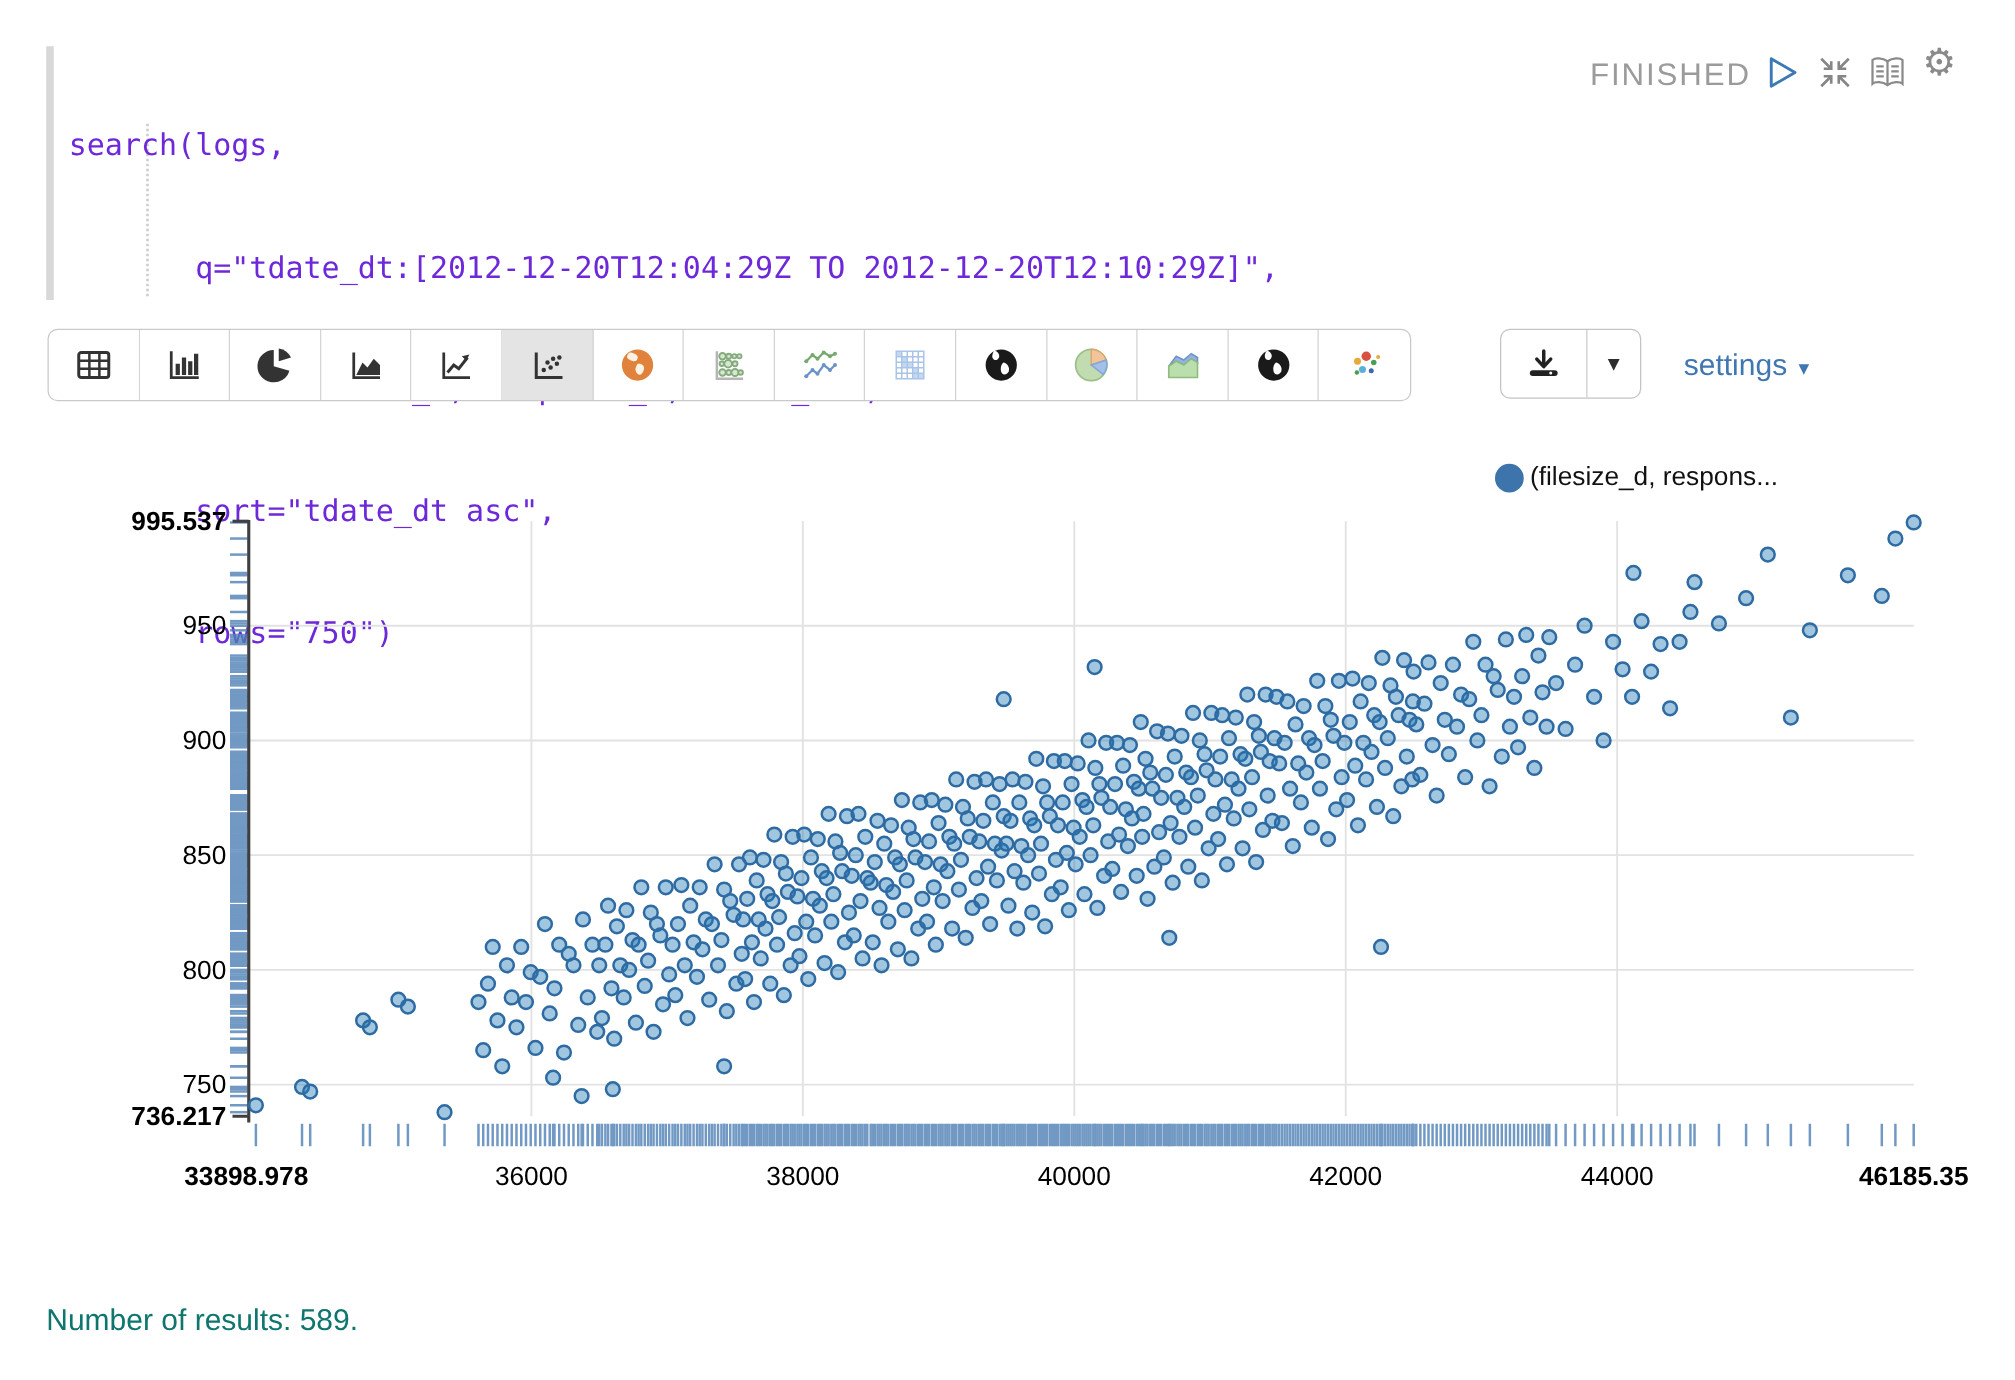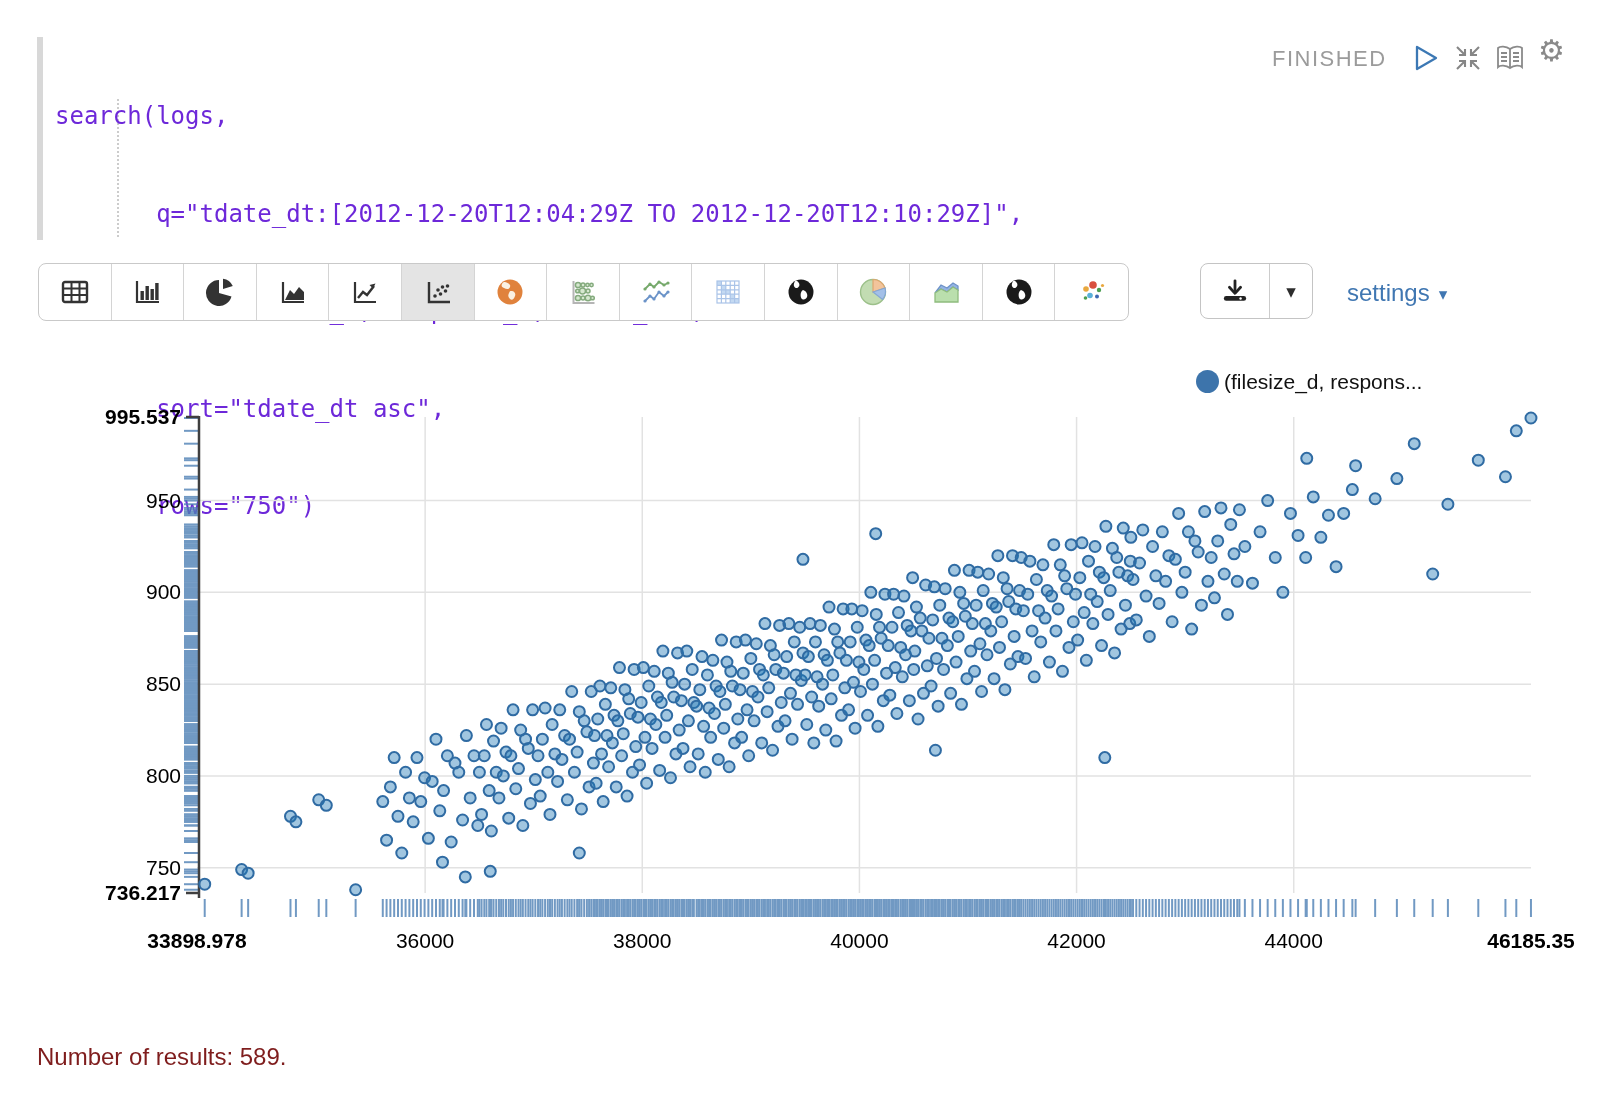--- a/index.html
+++ b/index.html
@@ -7,21 +7,21 @@
        font-family:"Liberation Sans",sans-serif;}
 
   
   .code-block{position:absolute;left:37px;top:33px;width:1160px;height:215px;}
   .gutter{position:absolute;left:0;top:4px;width:6px;height:203px;background:#d8d8d8;}
   .indent-guide{position:absolute;left:80px;top:66px;height:138px;border-left:2px dotted #ccc;}
   .code-lines{position:absolute;left:18px;top:2px;font-family:"DejaVu Sans Mono",monospace;
               font-size:24px;line-height:32.5px;color:#6d28d9;white-space:pre;}
 
   
-  .status{position:absolute;left:1272px;top:46px;font-size:22px;letter-spacing:1.5px;color:#9b9b9b;}
+  .status{position:absolute;left:1272px;top:46px;font-size:25px;letter-spacing:1.5px;color:#9b9b9b;}
   .pic{position:absolute;top:44px;width:28px;height:28px;cursor:pointer;}
   .gear-glyph{position:absolute;left:1538px;top:36px;font-size:30px;color:#8a8a8a;cursor:pointer;line-height:1;}
 
   
   .toolbar{position:absolute;left:38px;top:263px;height:58px;display:flex;
            border:1px solid #c9c9c9;border-radius:8px;background:#fff;box-sizing:border-box;}
   .tb-btn{width:72.6px;display:flex;align-items:center;justify-content:center;
           border-right:1px solid #d4d4d4;cursor:pointer;box-sizing:border-box;}
   .tb-btn:first-child{border-radius:7px 0 0 7px;}
   .tb-btn:last-child{border-right:none;border-radius:0 7px 7px 0;}
@@ -33,25 +33,25 @@
            border-right:1px solid #ccc;cursor:pointer;}
   .dl-caret{width:42px;display:flex;align-items:center;justify-content:center;
             font-size:19px;color:#2d2d2d;cursor:pointer;}
   .settings{position:absolute;left:1347px;top:279px;font-size:24px;color:#4077b2;
             display:flex;align-items:center;gap:9px;cursor:pointer;}
   .settings .caret{font-size:17px;padding-top:3px;}
 
   
   #chart{position:absolute;left:0;top:350px;}
   #chart text{font-family:"Liberation Sans",sans-serif;}
-  .legend{position:absolute;left:1196px;top:370px;display:flex;}
+  .legend{position:absolute;left:1196px;top:370px;display:flex;align-items:center;}
   .legend-dot{width:23px;height:23px;border-radius:50%;background:#3d74ab;cursor:pointer;}
   .legend-label{margin-left:5px;font-size:21px;color:#111;}
 
-  .footer{position:absolute;left:37px;top:1043px;font-size:24px;color:#7f1d1d;}
+  .footer{position:absolute;left:37px;top:1043px;font-size:24px;color:#0f766e;}
 </style>
 </head>
 <body>
 
 <div class="code-block">
   <div class="gutter"></div>
   <div class="indent-guide"></div>
   <div class="code-lines">
     <div>search(logs,</div>
     <div>       q="tdate_dt:[2012-12-20T12:04:29Z TO 2012-12-20T12:10:29Z]",</div>

